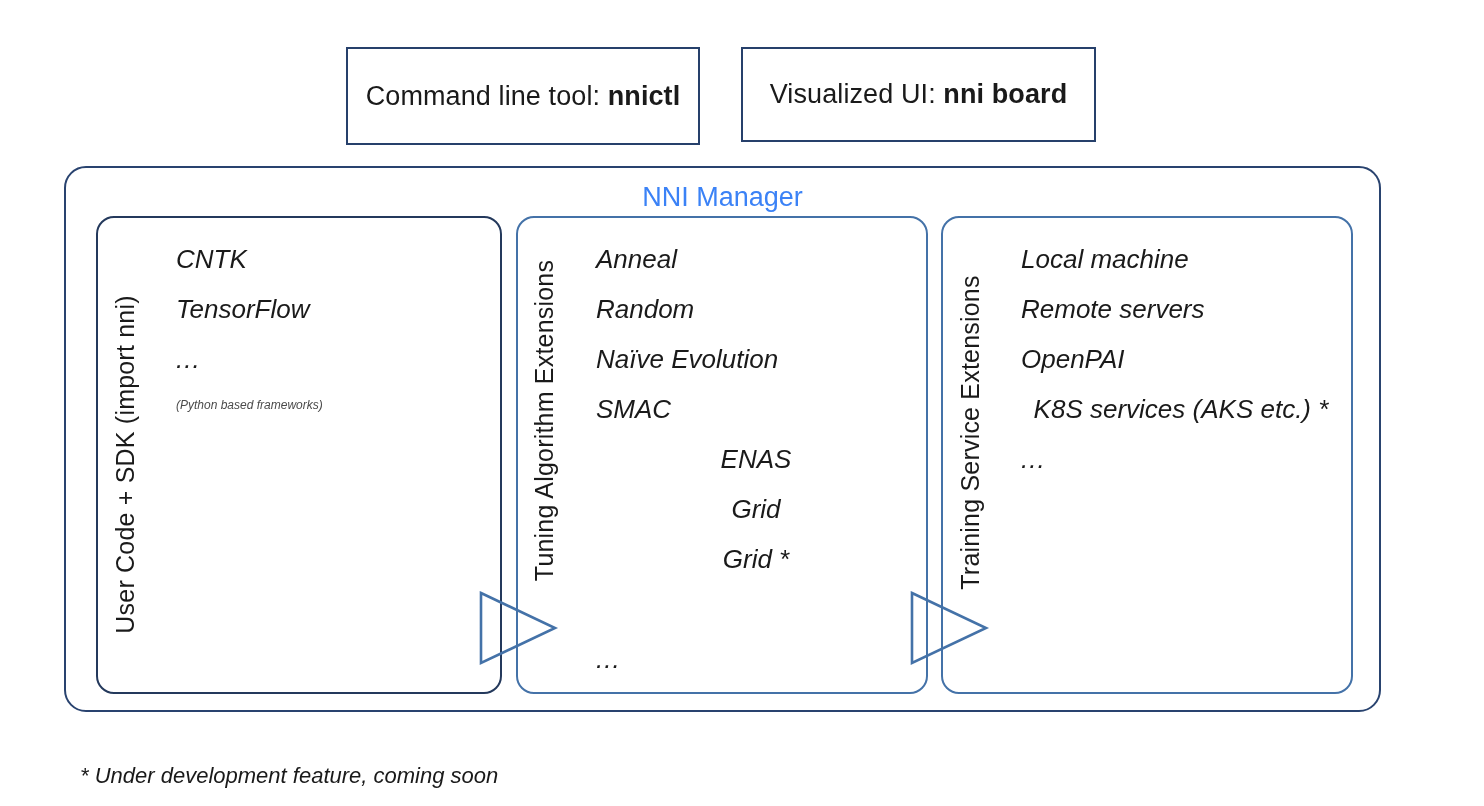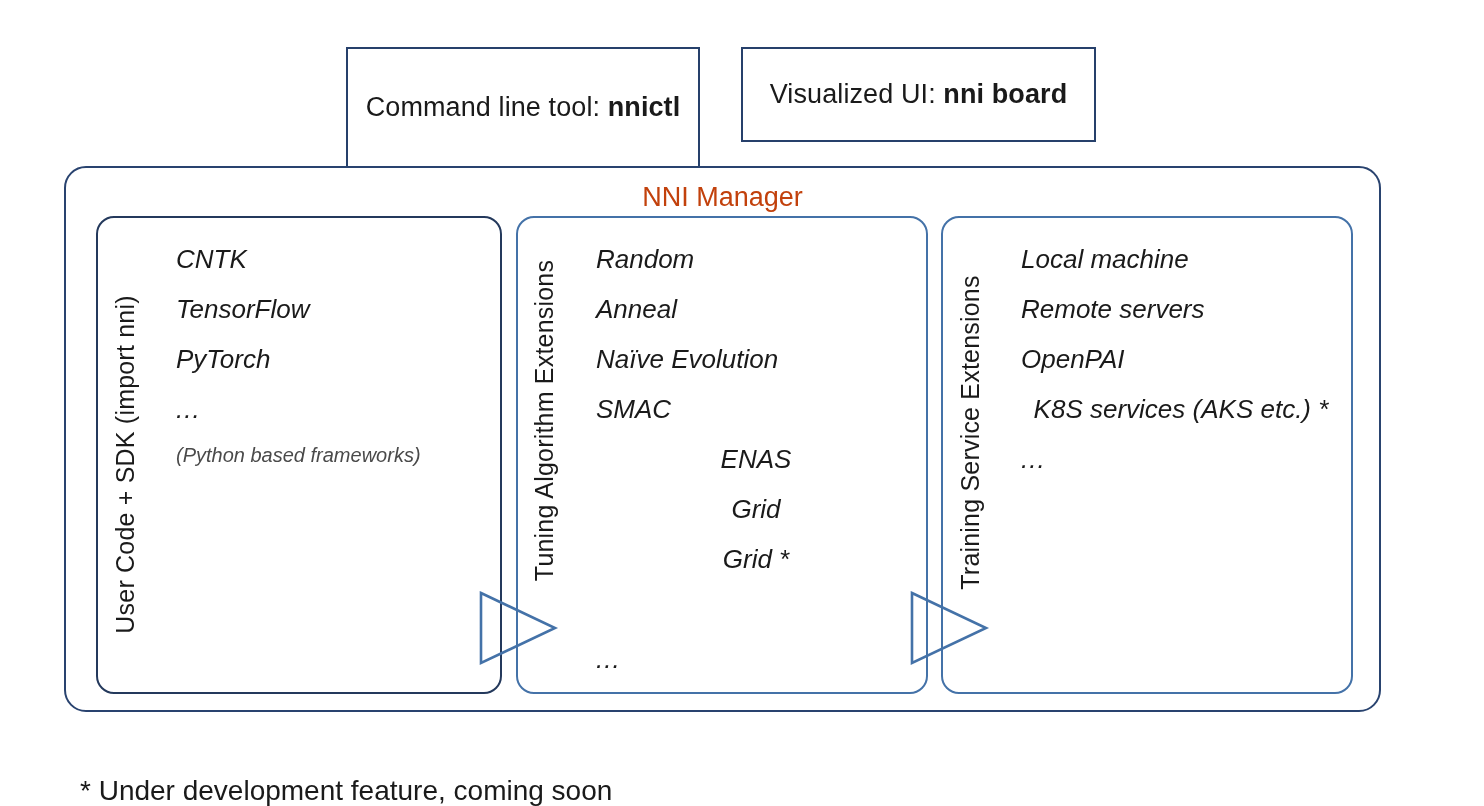--- a/index.html
+++ b/index.html
@@ -19,21 +19,21 @@
   
   .top-box {
     position: absolute;
     border: 2px solid #26406b;
     background: #ffffff;
     box-sizing: border-box;
     display: flex;
     align-items: center;
     justify-content: center;
   }
-  #cli-box  { left: 346px; top: 47px; width: 354px; height: 121px; }
+  #cli-box  { left: 346px; top: 47px; width: 354px; height: 98px; }
   #ui-box   { left: 741px; top: 47px; width: 355px; height: 95px; justify-content: center; }
 
   .top-box-text {
     font-size: 27px;
     font-weight: 300;
     letter-spacing: 0.1px;
     color: #1a1a1a;
     white-space: nowrap;
   }
   .top-box-text .strong {
@@ -53,21 +53,21 @@
     background: #ffffff;
   }
   #nni-manager-title {
     position: absolute;
     left: 0;
     top: 14px;
     width: 100%;
     text-align: center;
     font-size: 27px;
     font-weight: 300;
-    color: #c2410c;
+    color: #3b82f6;
   }
 
   
   .panel {
     position: absolute;
     box-sizing: border-box;
     border-radius: 18px;
     background: #ffffff;
     overflow: visible;
   }
@@ -120,21 +120,21 @@
     font-size: 26px;
     font-weight: 300;
     color: #1a1a1a;
     height: 50px;
     line-height: 50px;
     white-space: nowrap;
     font-style: italic;
   }
   .panel-item.italic { font-style: italic; text-align: center; }
   .panel-item.small {
-    font-size: 20px;
+    font-size: 12px;
     color: #4a4a4a;
     height: 42px;
     line-height: 42px;
   }
   .panel-item.spacer-before { margin-top: 50px; }
   .panel-item.ellipsis { letter-spacing: 1px; }
 
   
   .flow-arrow {
     position: absolute;
@@ -142,25 +142,25 @@
     height: 78px;
   }
   #arrow-1 { left: 477px; top: 589px; }
   #arrow-2 { left: 908px; top: 589px; }
 
   
   #footnote {
     position: absolute;
     left: 80px;
     top: 763px;
-    font-size: 28px;
-    font-weight: 300;
-    color: #1a1a1a;
-    white-space: nowrap;
-    margin-top: 12px;
+    font-size: 22px;
+    font-style: italic;
+    font-weight: 300;
+    color: #1a1a1a;
+    white-space: nowrap;
   }
 </style>
 </head>
 <body>
 
 <div class="top-box" id="cli-box">
   <div class="top-box-text">
     <span>Command line tool: </span><span class="strong">nnictl</span>
   </div>
 </div>
@@ -174,33 +174,32 @@
 <div id="nni-manager">
   <div id="nni-manager-title">NNI Manager</div>
 
   <div class="panel" id="panel-user">
     <div class="panel-side-label">
       <span class="vtext">User Code + SDK (import nni)</span>
     </div>
     <div class="panel-items">
       <div class="panel-item">CNTK</div>
       <div class="panel-item">TensorFlow</div>
-      <div class="panel-item">PyTorch</div>
       <div class="panel-item ellipsis">...</div>
       <div class="panel-item small">(Python based frameworks)</div>
     </div>
   </div>
 
   <div class="panel" id="panel-tuning">
     <div class="panel-side-label">
       <span class="vtext">Tuning Algorithm Extensions</span>
     </div>
     <div class="panel-items">
+      <div class="panel-item">Anneal</div>
       <div class="panel-item">Random</div>
-      <div class="panel-item">Anneal</div>
       <div class="panel-item">Naïve Evolution</div>
       <div class="panel-item">SMAC</div>
       <div class="panel-item italic">ENAS</div>
       <div class="panel-item italic">Grid</div>
       <div class="panel-item italic">Grid *</div>
       <div class="panel-item ellipsis spacer-before">...</div>
     </div>
   </div>
 
   <div class="panel" id="panel-training">

